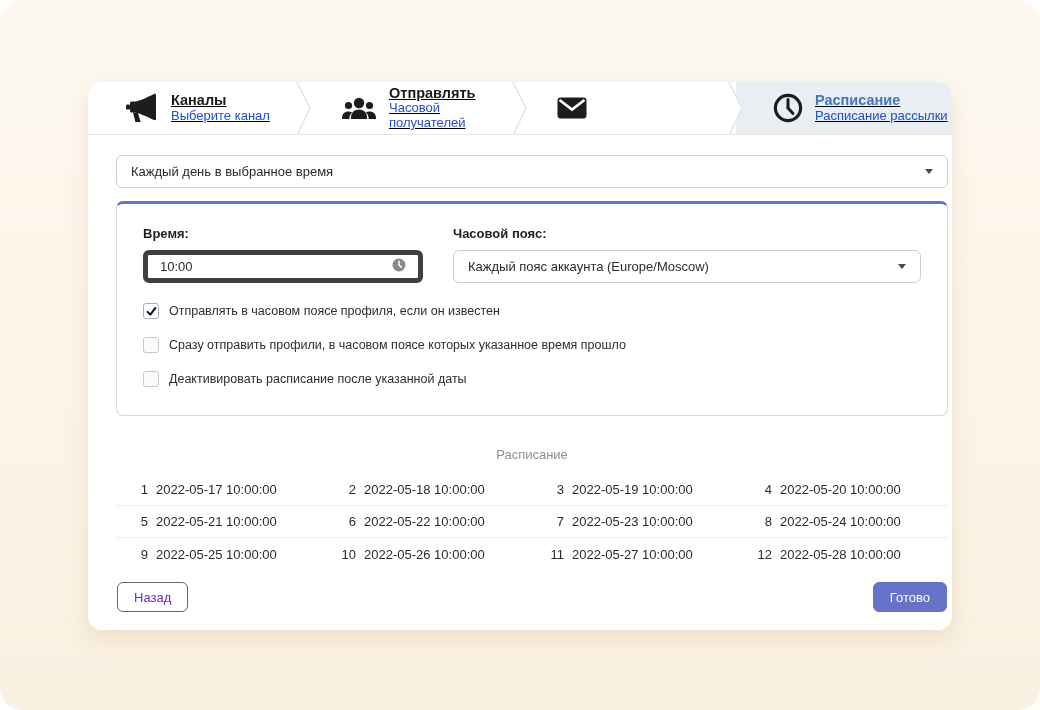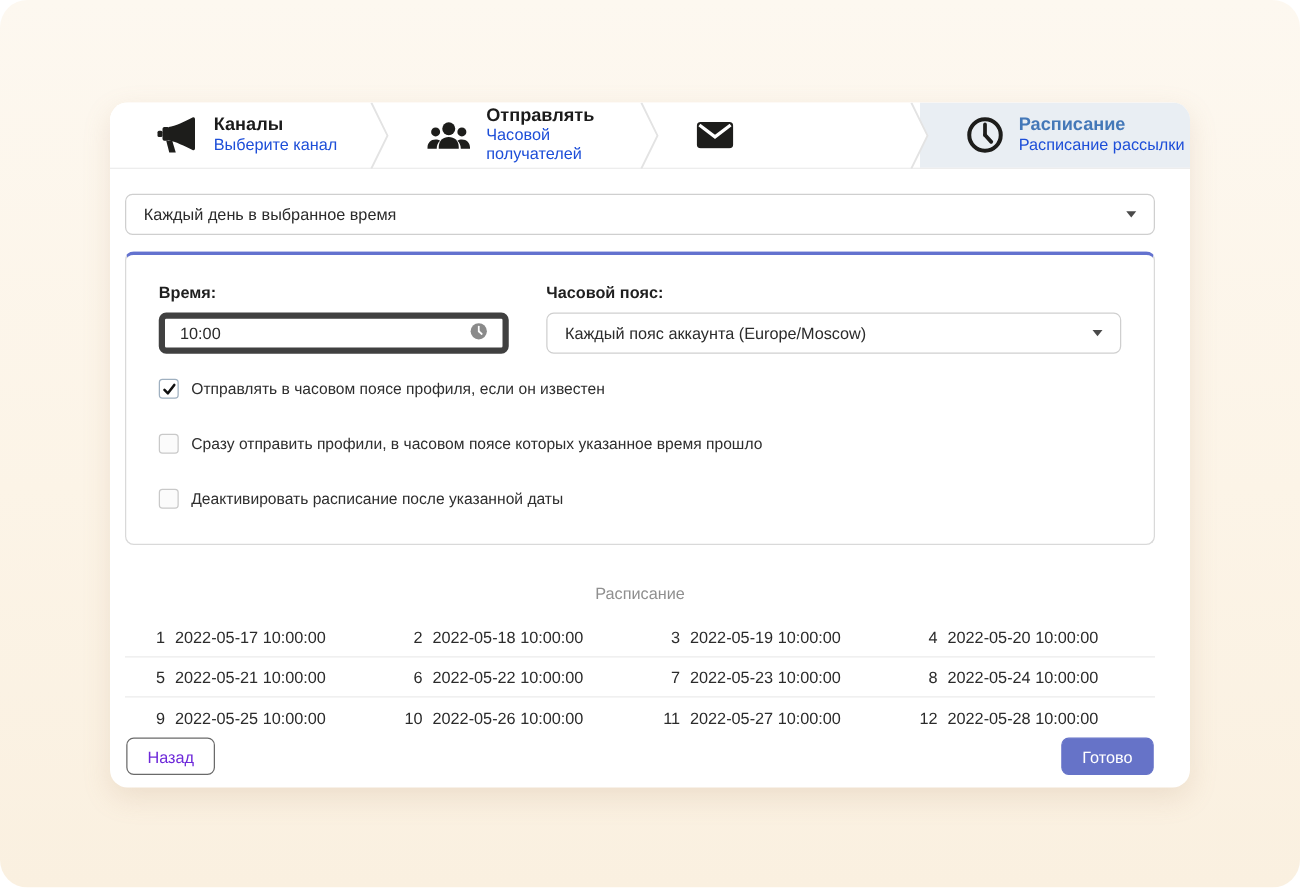--- a/index.html
+++ b/index.html
@@ -22,34 +22,34 @@
     box-shadow:0 8px 22px rgba(175,140,105,0.18);
     display:flex; flex-direction:column;
     overflow:hidden;
   }
 
   
   .tabbar { display:flex; height:53px; flex:0 0 53px; border-bottom:1px solid #e7e7e7; }
   .tab {
     position:relative; flex:1 1 0;
     display:flex; align-items:center; gap:12px;
-    padding-left:37px; background:#ffffff; cursor:pointer;
+    padding-left:37px; background:#ffffff; cursor:pointer;text-decoration:underline;
   }
   .tab.active { background:#e9eef3; }
   .tab-icon { flex:0 0 auto; display:flex; align-items:center; color:#1d1d1b; }
   .tab-texts { display:flex; flex-direction:column; line-height:1.15; }
   .tab-title { font-size:14.5px; font-weight:bold; color:#1b1b1b; }
   .tab.active .tab-title { color:#4478b8; }
   .tab-sub { font-size:13px; color:#1d4ed8; }
   .tab-sep {
     position:absolute; right:-8px; top:0; height:53px; width:16px; z-index:2;
   }
 
   
-  .content { flex:1; padding:20px 28px 18px 12px; display:flex; flex-direction:column; }
+  .content { flex:1; padding:20px 4px 18px 12px; display:flex; flex-direction:column;margin-left:16px; }
 
   .select {
     height:33px; border:1px solid #cfcfcf; border-radius:6px;
     display:flex; align-items:center; background:#fff;
     padding:0 14px; font-size:13px; color:#2b2b2b; cursor:pointer;
     justify-content:space-between;
   }
   .caret { width:0; height:0; border-left:4px solid transparent; border-right:4px solid transparent; border-top:5px solid #4a4a4a; }
 
   .panel {
@@ -62,21 +62,21 @@
   .panel-row { display:flex; gap:30px; }
   .field-col-left { flex:0 0 280px; }
   .field-col-right { flex:1; }
   .field-label { font-size:13px; font-weight:bold; color:#1f1f1f; margin-bottom:9px; }
   .input {
     height:33px; border:5px solid #404040; border-radius:6px; background:#fff;
     display:flex; align-items:center; justify-content:space-between;
     padding:0 12px; font-size:13px; color:#2b2b2b;
   }
 
-  .checks { margin-top:20px; display:flex; flex-direction:column; gap:28px; }
+  .checks { margin-top:20px; display:flex; flex-direction:column; gap:18px; }
   .check-row { display:flex; align-items:center; gap:10px; cursor:pointer; }
   .checkbox {
     width:16px; height:16px; border-radius:3px; flex:0 0 auto;
     border:1px solid #c9c9c9; background:#fbfbfb;
     display:flex; align-items:center; justify-content:center;
   }
   .checkbox.checked { background:#ffffff; border-color:#9fb0c0; }
   .check-label { font-size:12.5px; color:#2e2e2e; }
 
   

